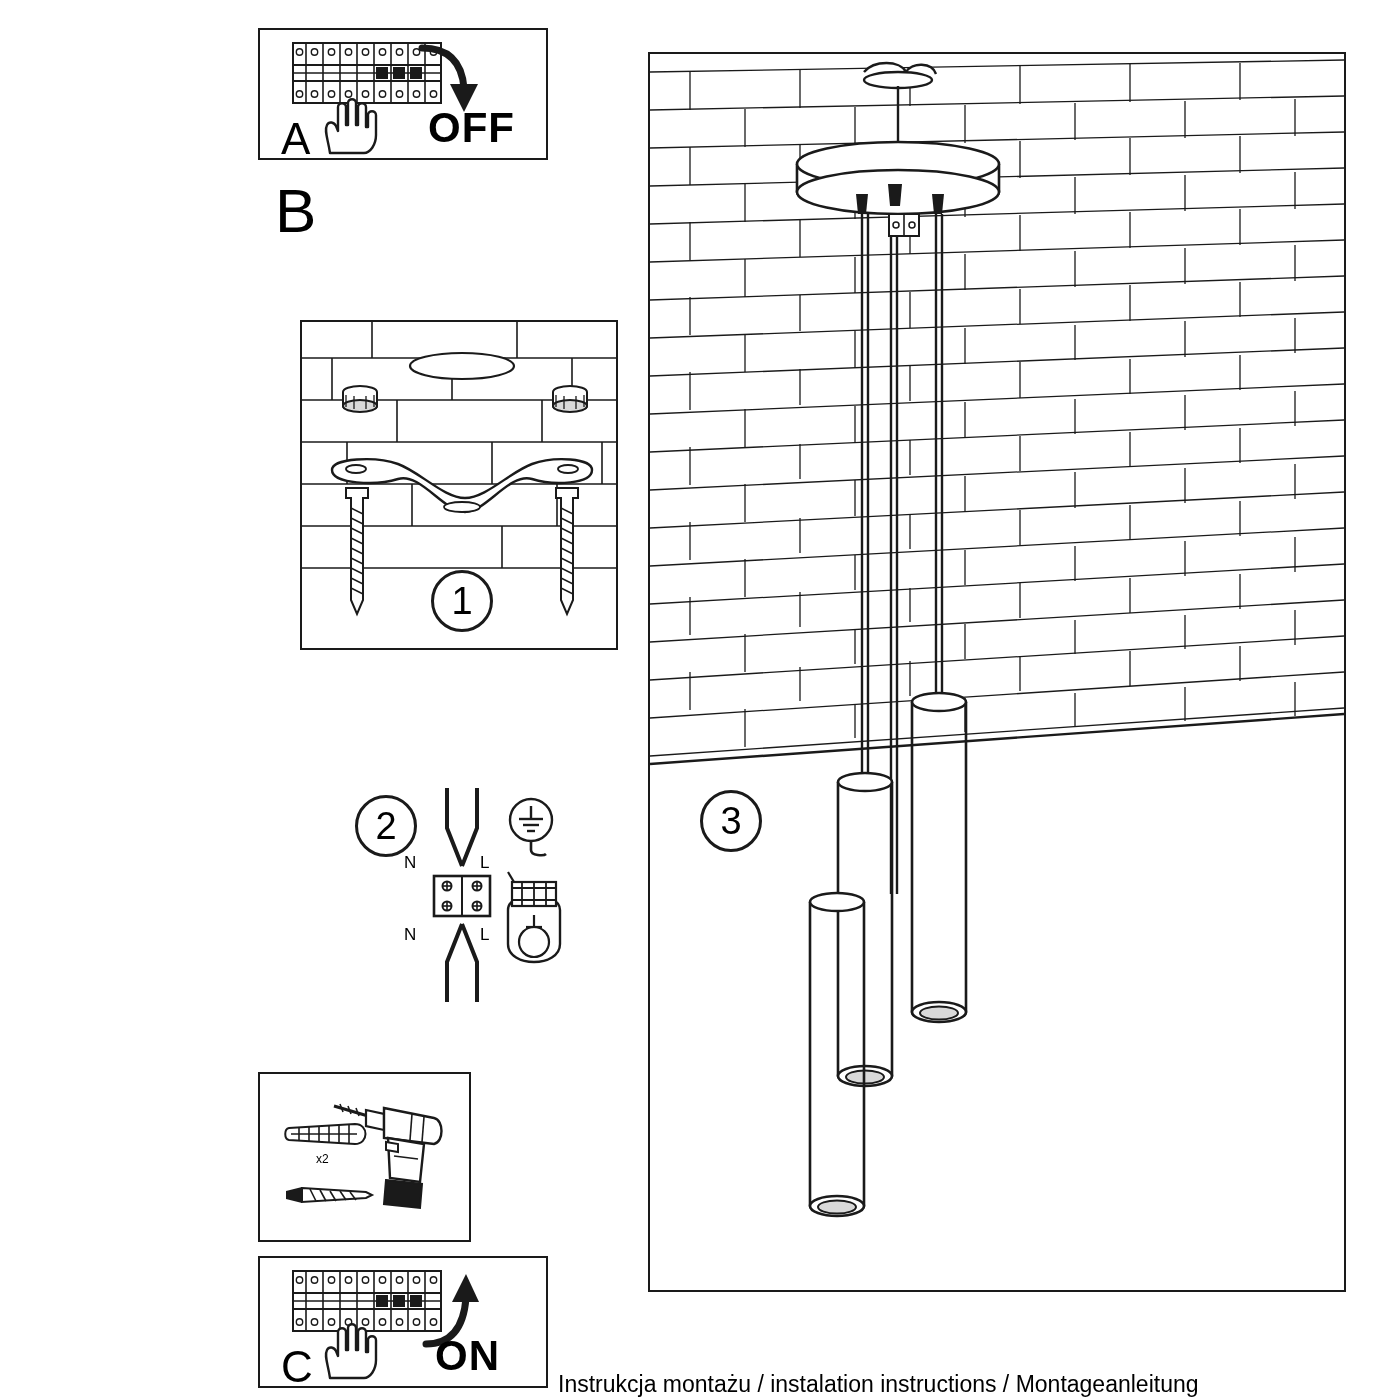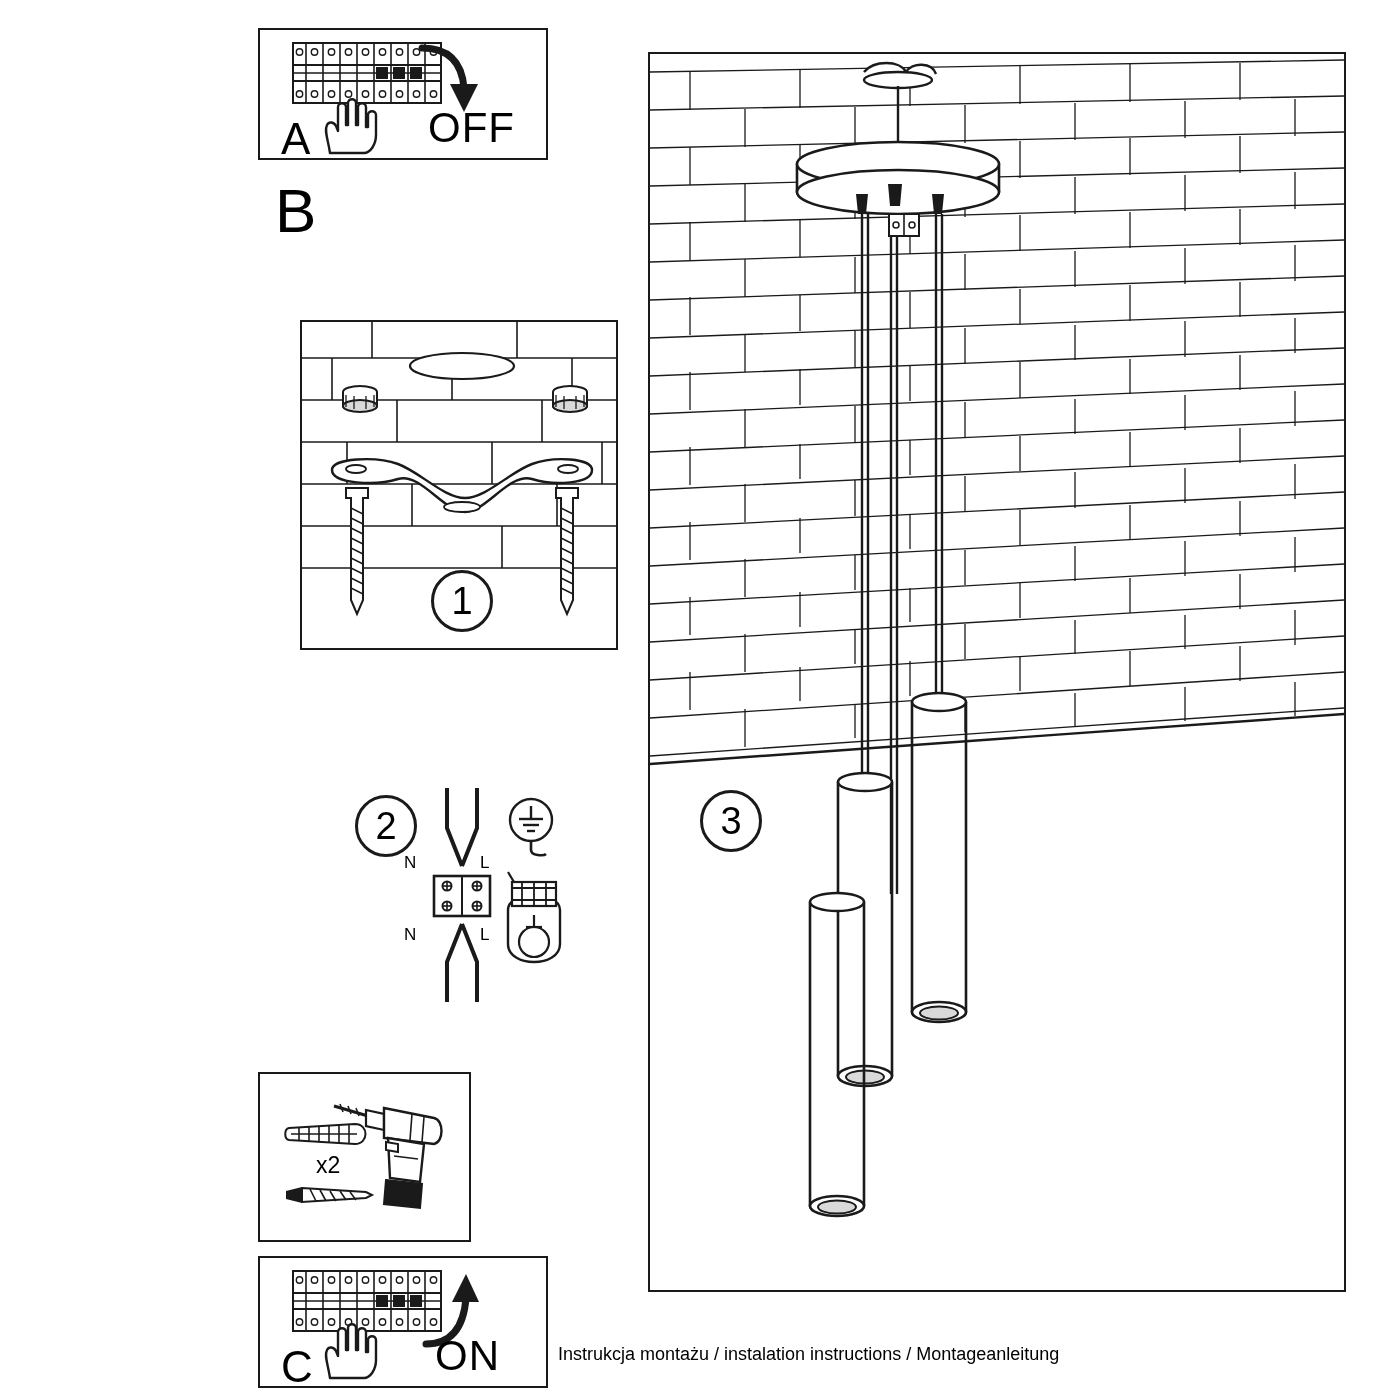--- a/index.html
+++ b/index.html
@@ -26,21 +26,21 @@
   .step-letter {
     font-size: 44px;
     font-weight: 400;
     line-height: 1;
   }
   .step-letter.big {
     font-size: 62px;
   }
   .onoff {
     font-size: 42px;
-    font-weight: 400;
+    font-weight: 700;
     letter-spacing: 1px;
   }
 
   
   .box {
     border: 2px solid #1a1a1a;
     box-sizing: border-box;
     background: #ffffff;
   }
 
@@ -51,29 +51,30 @@
     box-sizing: border-box;
     display: flex;
     align-items: center;
     justify-content: center;
     font-size: 38px;
     background: #fff;
   }
 
   
   .caption {
-    font-size: 18px;
+    font-size: 23px;
     line-height: 28px;
     white-space: nowrap;
+    margin-top: 30px;
   }
 
   .tiny-label {
     font-size: 17px;
   }
-  .xlabel { font-size: 23px; }
+  .xlabel { font-size: 12px; }
 
   svg { display: block; overflow: visible; }
 </style>
 </head>
 <body>
 
 <div class="sheet">
 
   <div class="box abs" style="left:258px; top:28px; width:290px; height:132px;"></div>
 

